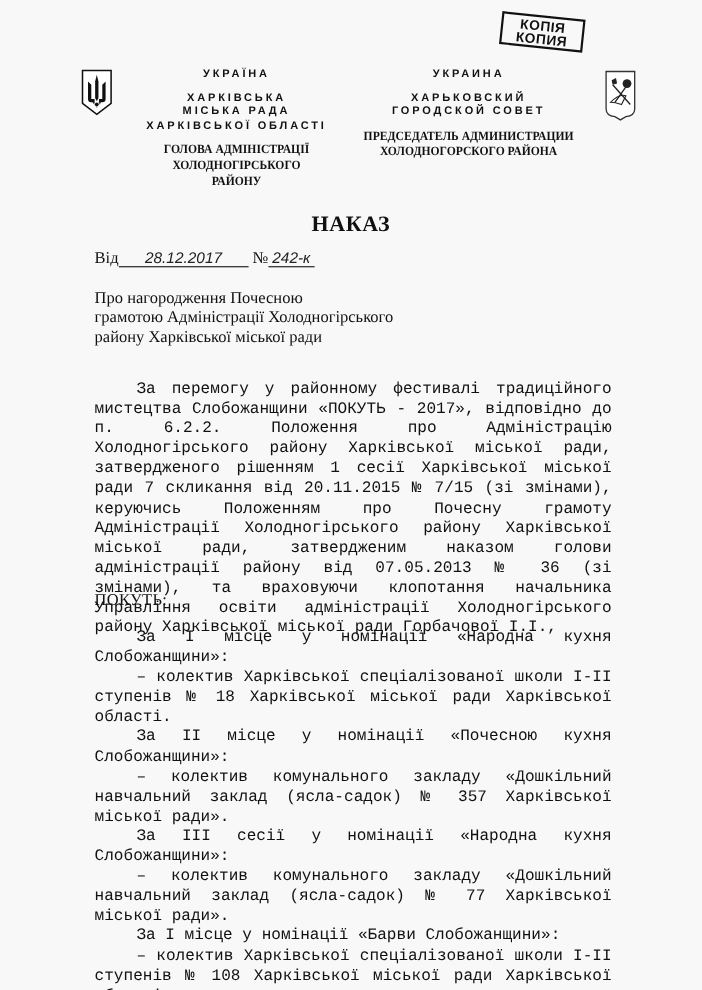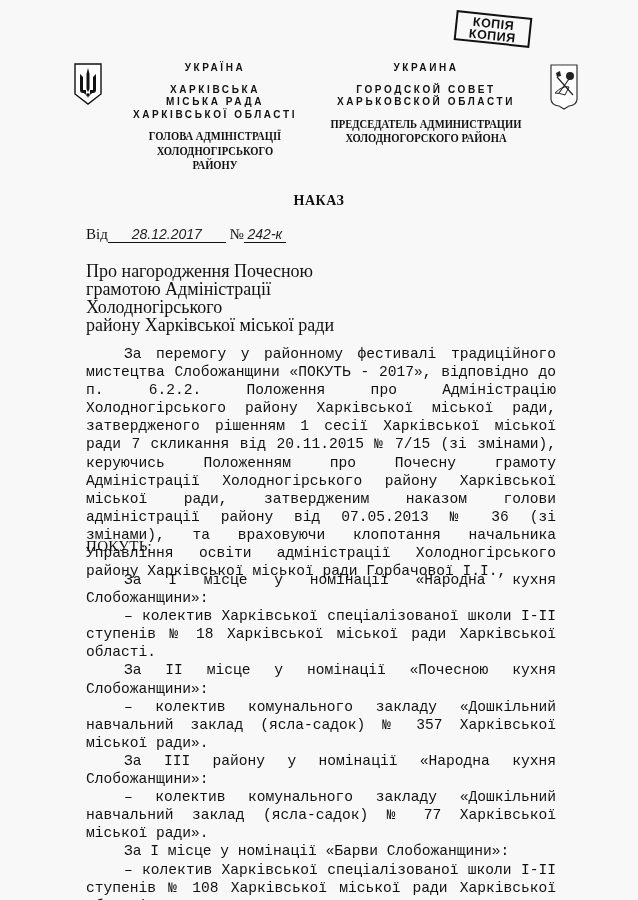--- a/index.html
+++ b/index.html
@@ -39,31 +39,31 @@
     left: 455px; top: 14px; width: 76px; height: 30px;
     border: 2.5px solid #111;
     transform: rotate(6deg);
     font-family: "Liberation Sans", sans-serif;
     font-weight: bold; font-size: 12.5px; line-height: 11.5px;
     text-align: center; letter-spacing: 0.5px;
     padding-top: 3px; box-sizing: border-box;
   }
   #title {
     left: 0; width: 638px; top: 193px; text-align: center;
-    font-weight: bold; font-size: 14px; letter-spacing: 0.5px;
+    font-weight: bold; font-size: 20px; letter-spacing: 0.5px;
   }
   #order-line { left: 86px; top: 226px; font-size: 15px; }
   .hand {
     display: inline-block; border-bottom: 1px solid #111;
     font-family: Liberation Sans, sans-serif; font-style: italic;
     font-size: 14px; color: #222; text-align: center;
   }
   #date-field { width: 118px; }
   #num-field { width: 42px; }
-  #subject { left: 86px; top: 262px; font-size: 18px; line-height: 18px; width: 320px; }
+  #subject { left: 86px; top: 262px; font-size: 15px; line-height: 18px; width: 320px; }
   .para {
     left: 86px; width: 470px; font-size: 14.6px; line-height: 18.1px;
     text-align: justify;
     font-family: Liberation Mono, monospace;
   }
   #preamble { top: 345px; }
   #nakazuyu { left: 86px; top: 538px; font-size: 15px; letter-spacing: 0.3px; }
   #item1 { top: 571px; }
   .indent { text-indent: 38px; }
 </style>
@@ -103,22 +103,22 @@
   <div>МІСЬКА РАДА</div>
   <div>ХАРКІВСЬКОЇ ОБЛАСТІ</div>
   <div class="sub">
     <div>ГОЛОВА АДМІНІСТРАЦІЇ</div>
     <div>ХОЛОДНОГІРСЬКОГО РАЙОНУ</div>
   </div>
 </div>
 
 <div id="hdr-right" class="abs hdr">
   <div class="country">УКРАИНА</div>
+  <div>ХАРЬКОВСКИЙ</div>
   <div>ГОРОДСКОЙ СОВЕТ</div>
-  <div>ХАРЬКОВСКОЙ ОБЛАСТИ</div>
   <div class="sub">
     <div>ПРЕДСЕДАТЕЛЬ АДМИНИСТРАЦИИ</div>
     <div>ХОЛОДНОГОРСКОГО РАЙОНА</div>
   </div>
 </div>
 
 <div id="title" class="abs">НАКАЗ</div>
 
 <div id="order-line" class="abs">
   <span>Від</span><span id="date-field" class="hand">28.12.2017</span>
@@ -133,17 +133,17 @@
 
 <div id="preamble" class="abs para indent">За перемогу у районному фестивалі традиційного мистецтва Слобожанщини «ПОКУТЬ - 2017», відповідно до п. 6.2.2. Положення про Адміністрацію Холодногірського району Харківської міської ради, затвердженого рішенням 1 сесії Харківської міської ради 7 скликання від 20.11.2015 № 7/15 (зі змінами), керуючись Положенням про Почесну грамоту Адміністрації Холодногірського району Харківської міської ради, затвердженим наказом голови адміністрації району від 07.05.2013 № 36 (зі змінами), та враховуючи клопотання начальника Управління освіти адміністрації Холодногірського району Харківської міської ради Горбачової І.І.,</div>
 
 <div id="nakazuyu" class="abs">ПОКУТЬ:</div>
 
 <div id="item1" class="abs para">
   <div class="indent">За І місце у номінації «Народна кухня Слобожанщини»:</div>
   <div class="indent">– колектив Харківської спеціалізованої школи І-ІІ ступенів № 18 Харківської міської ради Харківської області.</div>
   <div class="indent">За ІІ місце у номінації «Почесною кухня Слобожанщини»:</div>
   <div class="indent">– колектив комунального закладу «Дошкільний навчальний заклад (ясла-садок) № 357 Харківської міської ради».</div>
-  <div class="indent">За ІІІ району у номінації «Народна кухня Слобожанщини»:</div>
+  <div class="indent">За ІІІ сесії у номінації «Народна кухня Слобожанщини»:</div>
   <div class="indent">– колектив комунального закладу «Дошкільний навчальний заклад (ясла-садок) № 77 Харківської міської ради».</div>
   <div class="indent">За І місце у номінації «Барви Слобожанщини»:</div>
   <div class="indent">– колектив Харківської спеціалізованої школи І-ІІ ступенів № 108 Харківської міської ради Харківської області.</div>
 </div>
 
 </body></html>

